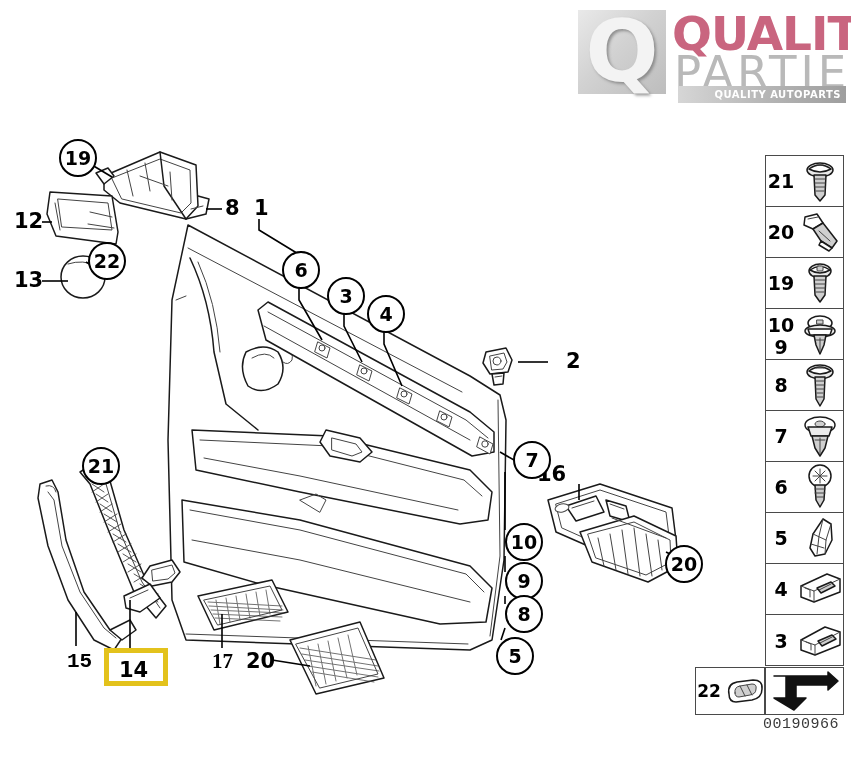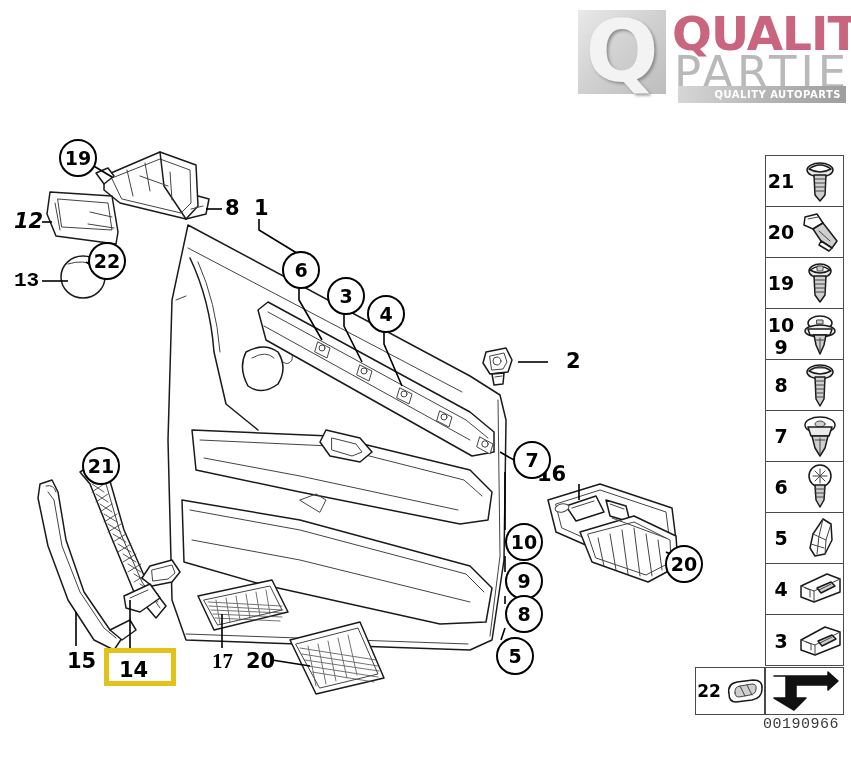--- a/index.html
+++ b/index.html
@@ -31,21 +31,21 @@
 
   
   .num{position:absolute;font-family:"DejaVu Sans",sans-serif;
        font-size:21px;font-weight:700;color:#000;line-height:1;}
   .circ{position:absolute;width:34px;height:34px;border:2.5px solid #000;
         border-radius:50%;background:#fff;
         font-family:"DejaVu Sans",sans-serif;font-size:19px;font-weight:700;
         display:flex;align-items:center;justify-content:center;line-height:1;}
 
   
-  #hl-14{position:absolute;left:104px;top:648px;width:72px;height:38px;
+  #hl-14{position:absolute;left:104px;top:648px;width:64px;height:38px;
       border:5px solid #e3c21c;border-radius:0;background:#fff;box-sizing:border-box;}
 
   
   #parts-table{position:absolute;left:765px;top:155px;width:79px;height:511px;
       border:1.6px solid #4a4a4a;box-sizing:border-box;background:#fff;}
   .prow{position:relative;width:100%;border-bottom:1.6px solid #4a4a4a;
       box-sizing:border-box;display:flex;align-items:center;}
   .prow:last-child{border-bottom:none;}
   .pnum{font-family:"DejaVu Sans",sans-serif;font-size:19px;font-weight:700;
       width:30px;text-align:center;flex:0 0 30px;}
@@ -318,27 +318,27 @@
       <path d="M76,646 L76,612"></path>
 
       <path d="M130,648 L130,600"></path>
 
       <path d="M222,648 L222,614"></path>
 
       <path d="M272,660 L310,666"></path>
     </g>
   </svg>
 
-  <div class="num" style="left:14px;top:211px;font-style:italic;">12</div>
-  <div class="num" style="left:14px;top:270px;font-family:Liberation Mono, monospace;">13</div>
+  <div class="num" style="left:14px;top:211px;">12</div>
+  <div class="num" style="left:14px;top:270px;">13</div>
   <div class="num" style="left:225px;top:198px;">8</div>
   <div class="num" style="left:254px;top:198px;">1</div>
   <div class="num" style="left:566px;top:351px;">2</div>
   <div class="num" style="left:537px;top:464px;">16</div>
-  <div class="num" style="left:67px;top:651px;">15</div>
+  <div class="num" style="left:67px;top:651px;font-family:Liberation Mono, monospace;">15</div>
   <div class="num" style="left:212px;top:651px;font-family:Liberation Serif, serif;">17</div>
   <div class="num" style="left:246px;top:651px;">20</div>
 
   <div id="hl-14" style="border-color: rgb(227, 194, 28);">
     <div class="num" style="left:10px;top:7px;">14</div>
   </div>
 
   <div class="circ" style="left:59px;top:139px;">19</div>
   <div class="circ" style="left:88px;top:242px;">22</div>
   <div class="circ" style="left:282px;top:251px;">6</div>

